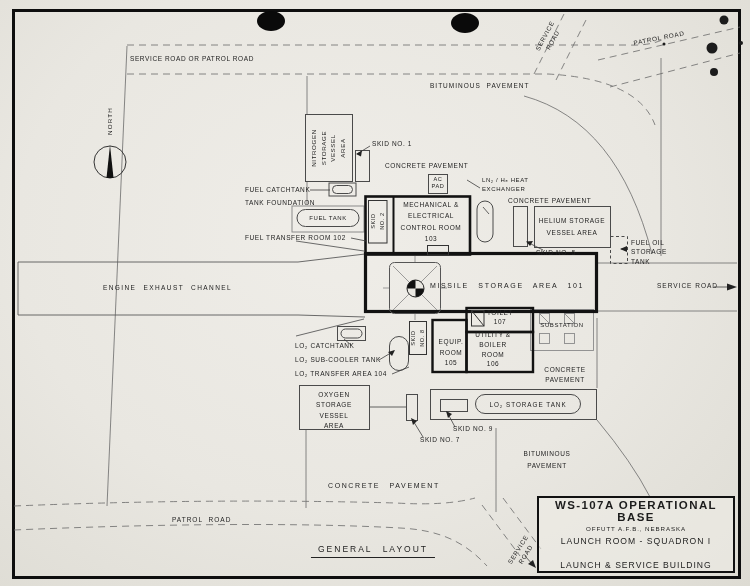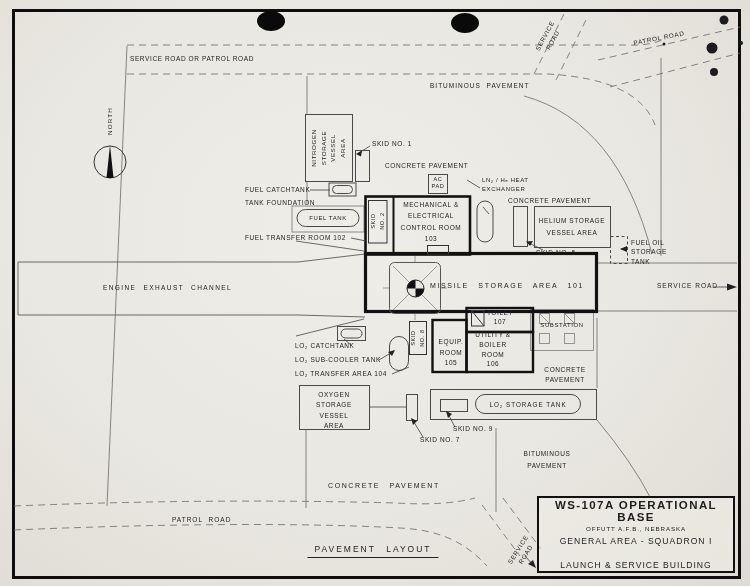--- a/index.html
+++ b/index.html
@@ -249,22 +249,22 @@
   <div class="lbl" style="left:453px;top:424px;">SKID NO. 9</div>
   <div class="lbl" style="left:420px;top:435px;">SKID NO. 7</div>
   <div class="lbl ctr" style="left:547px;top:448px;line-height:1.9;">BITUMINOUS
 PAVEMENT</div>
 
   <div class="lbl xwide" style="left:328px;top:481px;">CONCRETE PAVEMENT</div>
   <div class="lbl" style="left:172px;top:515px;letter-spacing:1px;word-spacing:3px;">PATROL ROAD</div>
   <div class="rot" style="--r:-58deg;left:522px;top:552px;">SERVICE
 ROAD</div>
 
-  <div class="caption">PAVEMENT LAYOUT</div>
+  <div class="caption">GENERAL LAYOUT</div>
 
   <div class="titleblock">
     <div class="tb1">WS-107A OPERATIONAL BASE</div>
     <div class="tb2">OFFUTT A.F.B., NEBRASKA</div>
-    <div class="tb3">GENERAL AREA - SQUADRON I</div>
+    <div class="tb3">LAUNCH ROOM - SQUADRON I</div>
     <div class="tb4">LAUNCH &amp; SERVICE BUILDING</div>
   </div>
 
 </div>
 
 </body></html>

